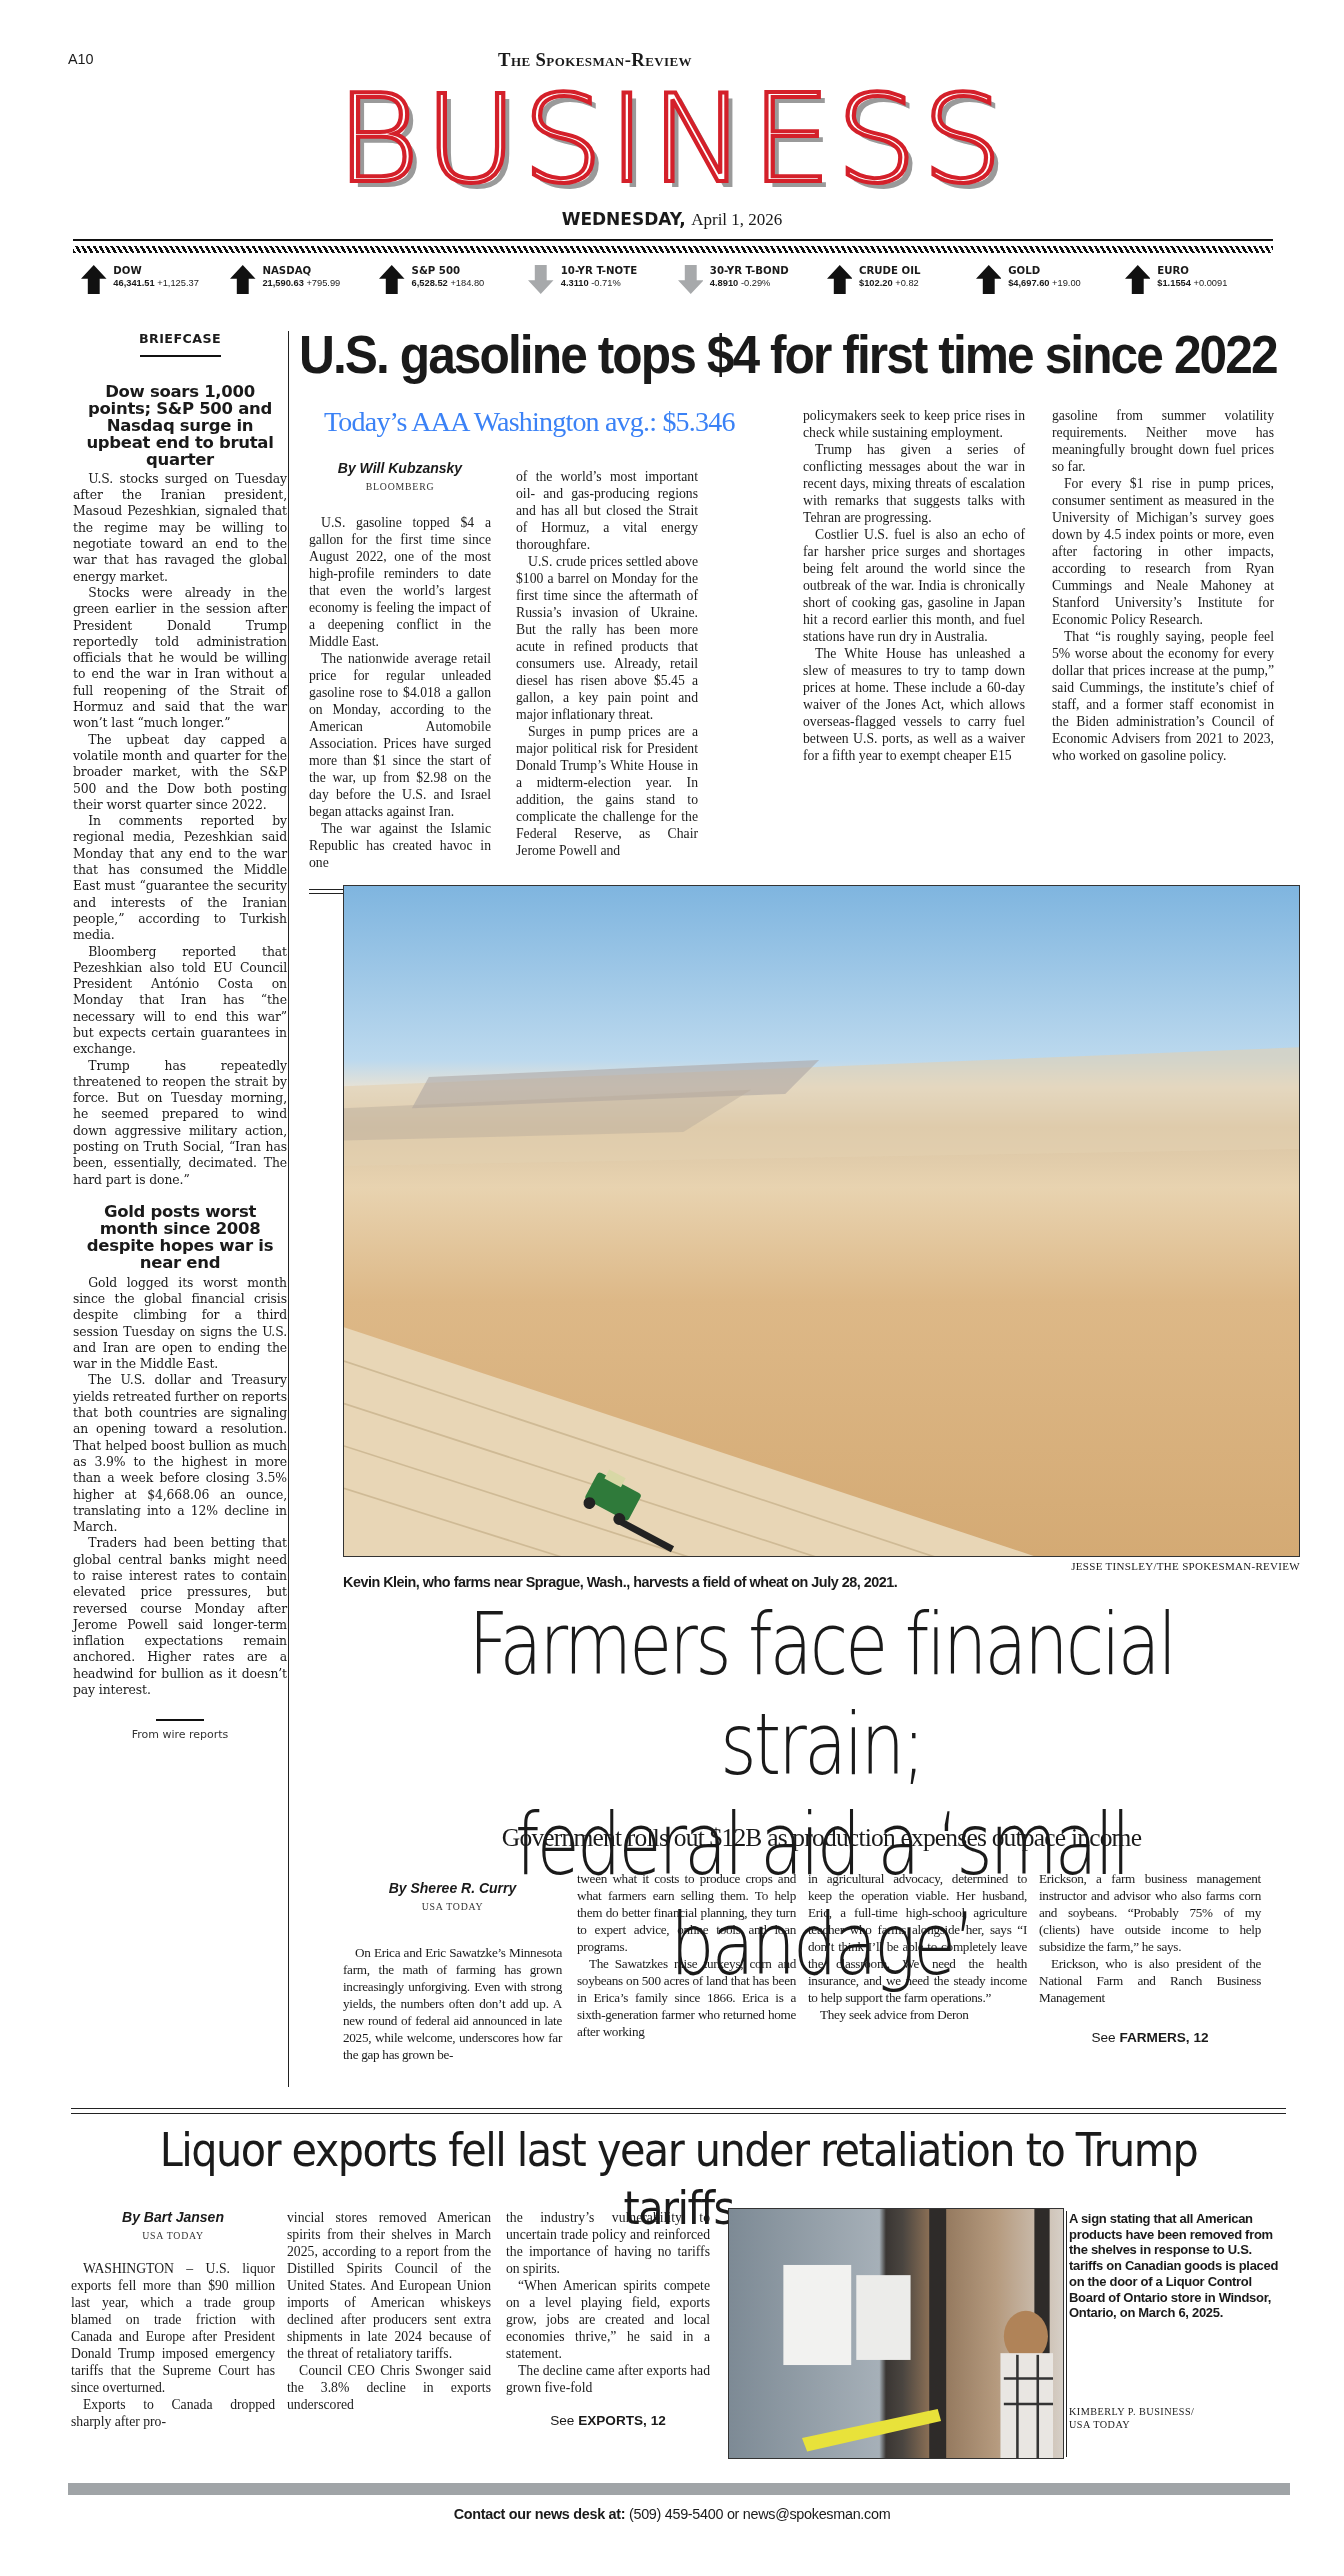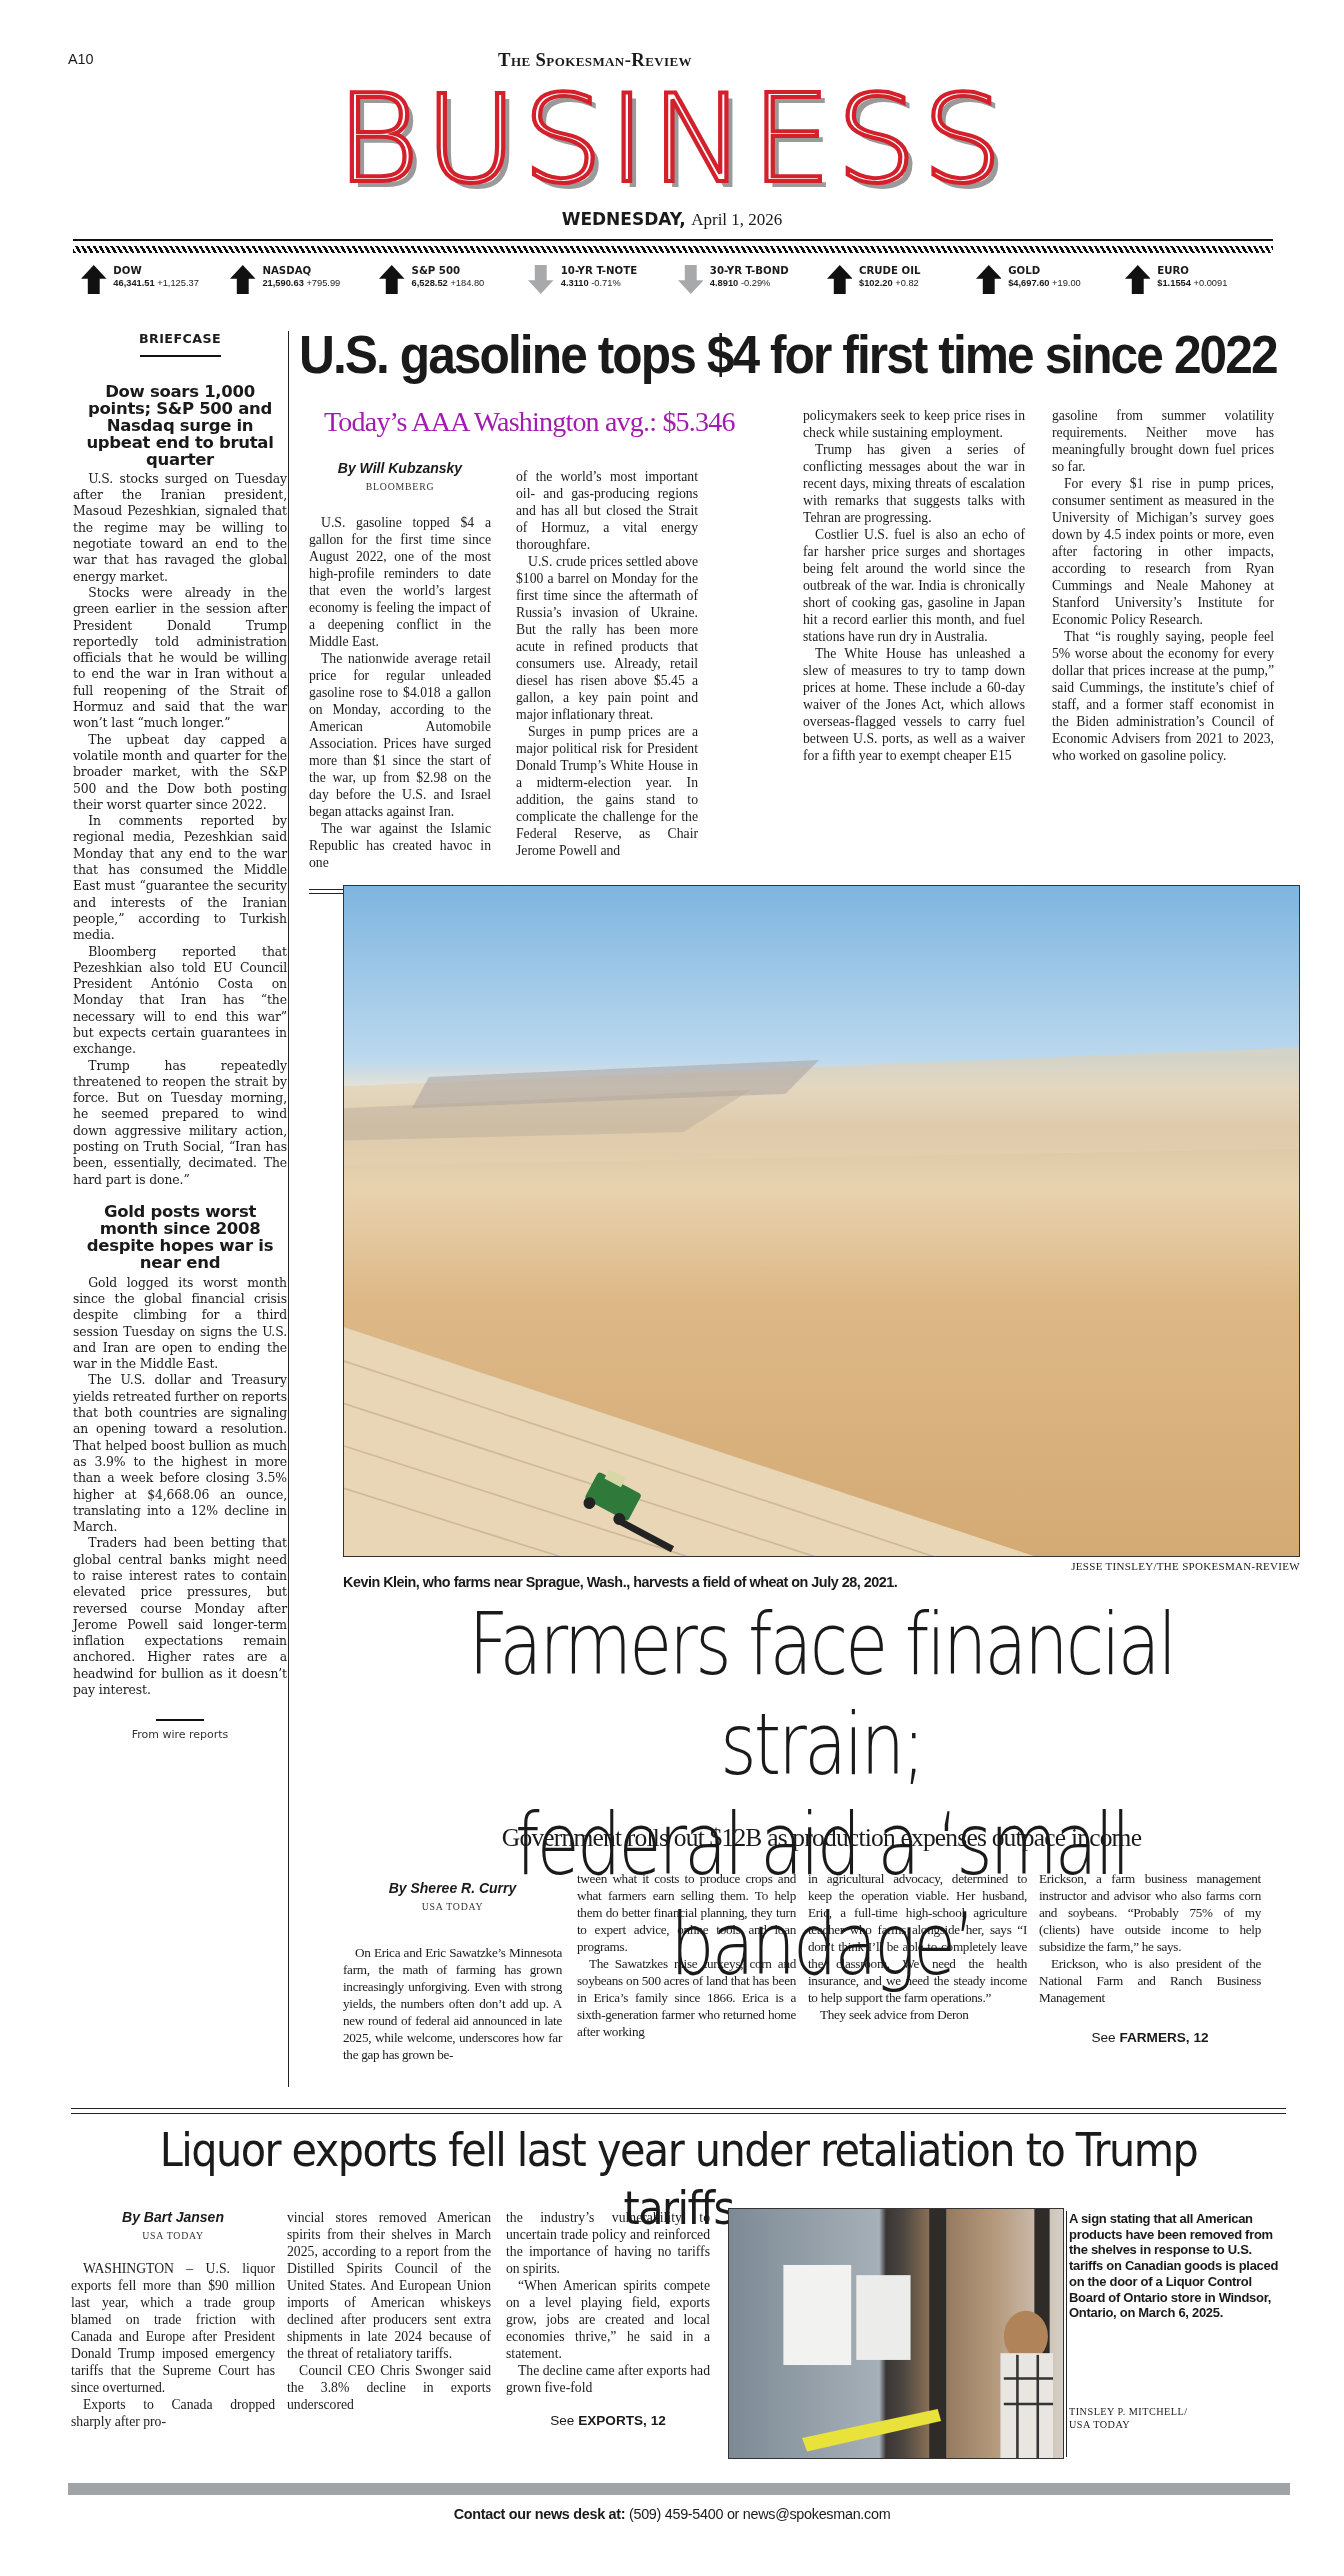--- a/index.html
+++ b/index.html
@@ -28,21 +28,21 @@
   #briefcase-label { text-align: center; font-family: "DejaVu Sans", sans-serif; font-weight: bold; font-size: 12.7px; letter-spacing: 0.4px; }
   .short-rule { width: 81px; height: 2.5px; background: #111; margin: 8.5px auto 25.5px; }
   .brief-head { text-align: center; font-family: "DejaVu Sans", sans-serif; font-weight: bold; font-size: 16.5px; line-height: 17px; letter-spacing: -0.3px; margin-bottom: 3.4px; }
   .brief-body p { font-family: "DejaVu Serif", serif; font-size: 12.4px; line-height: 16.3px; text-align: justify; text-indent: 15.3px; hyphens: manual; letter-spacing: -0.1px; }
   #wire-rule { width: 48px; height: 2.5px; background: #111; margin: 20.4px auto 6.8px; }
   #wire { text-align: center; font-family: "DejaVu Sans", sans-serif; font-size: 11px; color: #333; }
   #left-divider { left: 288px; top: 331px; width: 0.8px; height: 1756px; background: #222; }
 
   
   #gas-headline { left: 299px; width: 976px; top: 322px; font-family: "Liberation Sans", sans-serif; font-weight: bold; font-size: 54px; line-height: 64px; letter-spacing: -2.1px; transform: scaleX(0.92); transform-origin: left; white-space: nowrap; }
-  #gas-deck { left: 324px; top: 406px; font-family: "Liberation Serif", serif; font-size: 28px; letter-spacing: -0.8px; color: #a21caf; }
+  #gas-deck { left: 324px; top: 406px; font-family: "Liberation Serif", serif; font-size: 28px; letter-spacing: -0.8px; color: #3b82f6; }
   .byline { text-align: center; font-family: "Liberation Sans", sans-serif; font-weight: bold; font-size: 14px; font-style: italic; }
   .agency { text-align: center; font-family: "Liberation Serif", serif; font-size: 9.8px; letter-spacing: 0.8px; margin-top: 5.1px; color: #333; }
   .col { position: absolute; }
   .col p { font-family: "Liberation Serif", serif; font-size: 13.7px; line-height: 17px; text-align: justify; text-indent: 12px; }
   .col p.noindent { text-indent: 0; }
   #gas-rule1 { left: 309px; width: 976px; top: 889px; height: 0.8px; background: #222; }
   #gas-rule2 { left: 309px; width: 976px; top: 893px; height: 0.8px; background: #222; }
 
   
   #farm-photo { left: 343px; top: 885px; width: 957px; height: 672px; border: 0.8px solid #333; overflow: hidden; background: linear-gradient(180deg, #7fb5df 0%, #bcd9ee 26%, #e6e2d6 30%, #d9c4a4 36%, #e8d3b0 45%, #ddb887 62%, #d4aa74 100%); }
@@ -299,21 +299,21 @@
         <line x1="324" y1="200" x2="382" y2="200"></line>
         <line x1="324" y1="230" x2="382" y2="230"></line>
         <line x1="340" y1="172" x2="340" y2="296"></line>
         <line x1="364" y1="172" x2="364" y2="296"></line>
       </g>
   </svg>
 </div>
 <div class="abs" id="liq-divider"></div>
 <div class="abs" id="liq-caption">A sign stating that all American products have been removed from the shelves in response to U.S. tariffs on Canadian goods is placed on the door of a Liquor Control Board of Ontario store in Windsor, Ontario, on March 6, 2025.</div>
 <div class="abs" id="liq-credit">
-  <div>TINSLEY P. MITCHELL/</div>
+  <div>KIMBERLY P. BUSINESS/</div>
   <div>USA TODAY</div>
 </div>
 
 <div class="abs" id="footer-bar"></div>
 <div class="abs" id="footer-contact">
   <b>Contact our news desk at:</b>
   <span>(509) 459-5400 or news@spokesman.com</span>
 </div>
 
 

